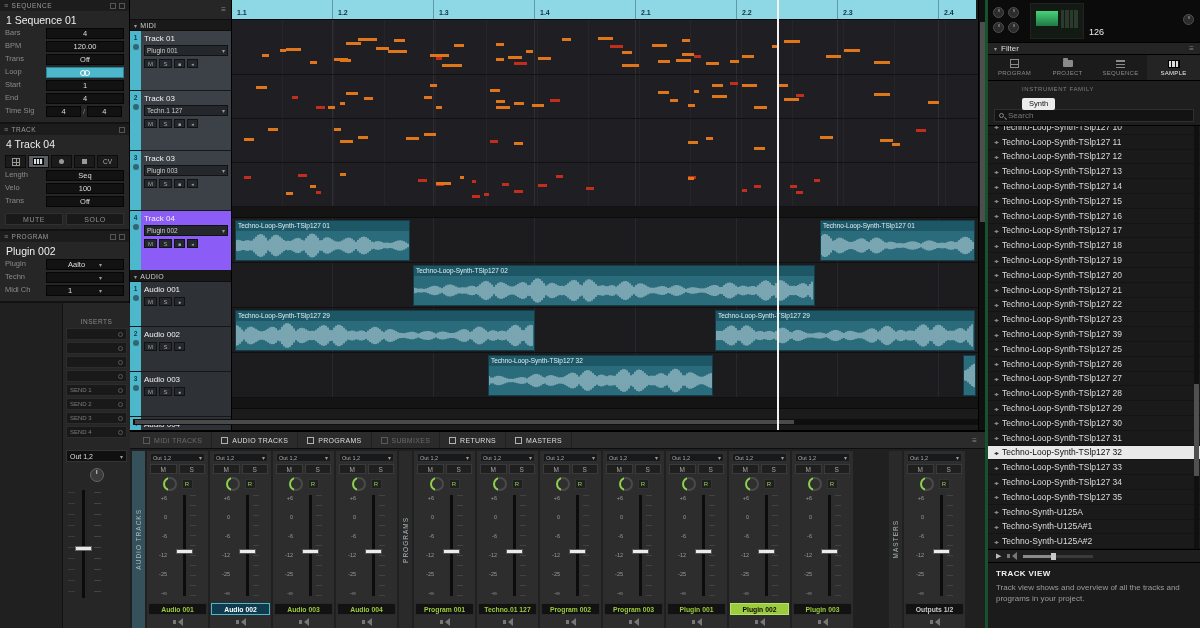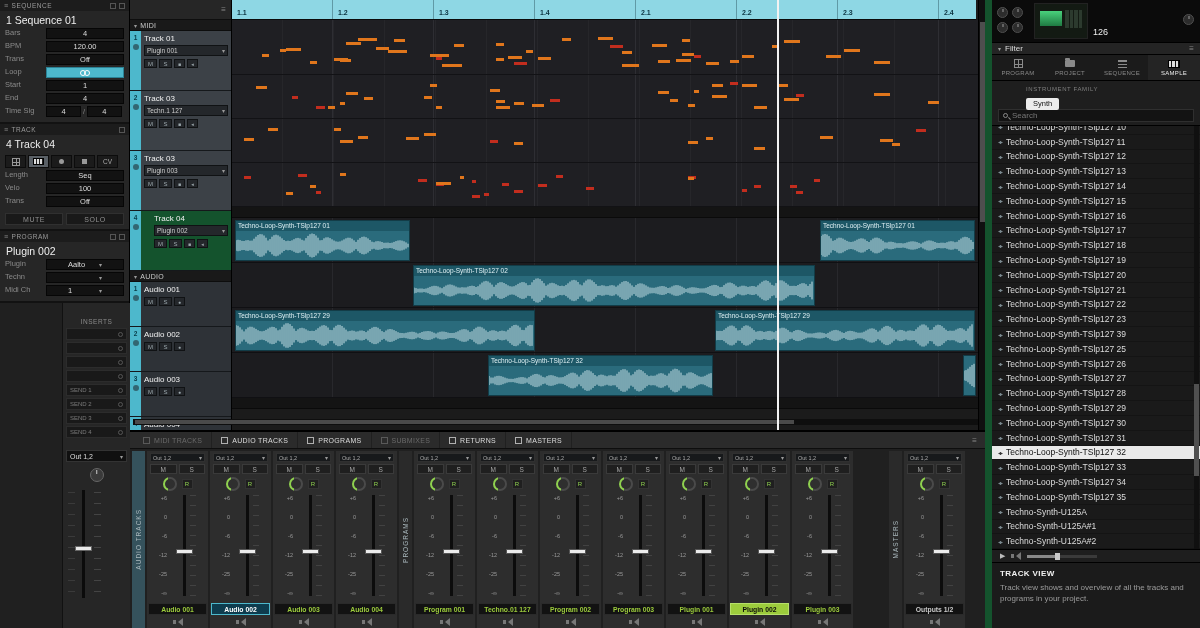--- a/index.html
+++ b/index.html
@@ -50,21 +50,21 @@
   .fticks2{position:absolute;left:2px;top:2px;bottom:2px;width:7px;background:repeating-linear-gradient(#3a3a3a 0 1px,transparent 1px 11px);}
   .ftrack{position:absolute;left:16px;top:0;width:3px;height:100%;background:#0b0b0b;}
   .fhandle{position:absolute;left:9px;top:52%;width:17px;height:5px;background:#e8e8e8;border:1px solid #666;}
 
   
   #track-col{position:absolute;left:130px;top:0;width:102px;height:430px;background:#1a1a1a;border-right:1px solid #000;}
   #tc-head{height:20px;background:#262626;border-bottom:1px solid #0e0e0e;display:flex;align-items:center;justify-content:flex-end;padding:0 5px;color:#888;font-size:8px;}
   .sec-head{height:11px;background:#191919;display:flex;align-items:center;gap:3px;padding:0 4px;font-size:7px;color:#ccc;border-bottom:1px solid #0d0d0d;letter-spacing:.3px;}
   .sec-car{font-size:6px;color:#9a9a9a;}
   .trk{display:flex;height:60px;background:#3c4147;border-bottom:1px solid #15181b;}
-  .trk.sel{background:#14532d;gap:10px;}
+  .trk.sel{background:#8b5cf6;}
   .atrk{display:flex;height:45px;background:#2e3237;border-bottom:1px solid #15181b;}
   .tstrip{width:11px;background:#4db8cc;display:flex;flex-direction:column;align-items:center;padding-top:3px;gap:3px;}
   .tnum{font-size:6.5px;color:#083c48;font-weight:bold;}
   .trec{width:6px;height:6px;border-radius:50%;background:#26434b;opacity:.7;}
   .tmain{flex:1;padding:3px 3px 0;display:flex;flex-direction:column;gap:2px;overflow:hidden;}
   .tname{font-size:8px;color:#f0f0f0;}
   .tsub{height:11px;background:#24272b;border:1px solid #101214;display:flex;align-items:center;justify-content:space-between;padding:0 2px;font-size:6.5px;color:#ccc;}
   .tbtns{display:flex;gap:2px;margin-top:1px;}
   .tbtn{width:13px;height:9px;background:#24272b;border:1px solid #101214;color:#99a5aa;font-size:6px;display:flex;align-items:center;justify-content:center;}
   .tbtn.sq{width:11px;font-size:5px;}
@@ -117,21 +117,21 @@
   .mx-name{height:12px;margin:1px;background:#121212;border:1px solid #2a2a2a;color:#9ccc3c;font-size:6.8px;font-weight:bold;display:flex;align-items:center;justify-content:center;white-space:nowrap;overflow:hidden;}
   .mx-name.sel{background:#0e3c4e;border-color:#4db8cc;color:#fff;}
   .mx-name.hl{background:#9ccc3c;color:#0c0c0c;border-color:#b6e06a;}
   .mx-name.master{color:#c9c9c9;}
   .mx-foot{height:12px;display:flex;align-items:center;justify-content:center;gap:2px;}
   .spk{display:flex;align-items:center;}
   .spk-b{width:3px;height:4px;background:#777;}
   .spk-t{width:0;height:0;border:4px solid transparent;border-right:5px solid #777;margin-left:-2px;}
 
   
-  #right-panel{position:absolute;left:985px;top:0;width:215px;height:628px;background:#1e1e1e;border-left:7px solid #14532d;}
+  #right-panel{position:absolute;left:985px;top:0;width:215px;height:628px;background:#1e1e1e;border-left:3px solid #14532d;}
   #media{height:42px;background:#0b0b0b;position:relative;}
   #media-knobs{position:absolute;left:5px;top:7px;width:30px;display:flex;flex-wrap:wrap;gap:4px;}
   .mknob{width:11px;height:11px;border-radius:50%;background:#2c2c2c;border:1px solid #4f4f4f;position:relative;}
   .mknob::after{content:"";position:absolute;left:50%;top:1px;width:1px;height:3px;background:#999;transform:translateX(-50%);}
   #thumb{position:absolute;left:42px;top:3px;width:54px;height:36px;background:#131a13;border:1px solid #222;}
   #thumb .screen{position:absolute;left:5px;top:7px;width:22px;height:15px;background:linear-gradient(#49d17c,#1f7a42);}
   #thumb .pads{position:absolute;right:4px;top:6px;width:18px;height:18px;background:repeating-linear-gradient(90deg,#2c3a2e 0 3.5px,#131a13 3.5px 4.5px),repeating-linear-gradient(#2c3a2e 0 3.5px,#131a13 3.5px 4.5px);}
   #media-bpm{position:absolute;left:101px;top:27px;font-size:9px;color:#eee;}
   #media-knob-right{position:absolute;right:6px;top:14px;}
   #filter-row{height:13px;background:#242424;border-top:1px solid #000;border-bottom:1px solid #000;display:flex;align-items:center;gap:4px;padding:0 6px;font-size:8px;color:#ddd;}

